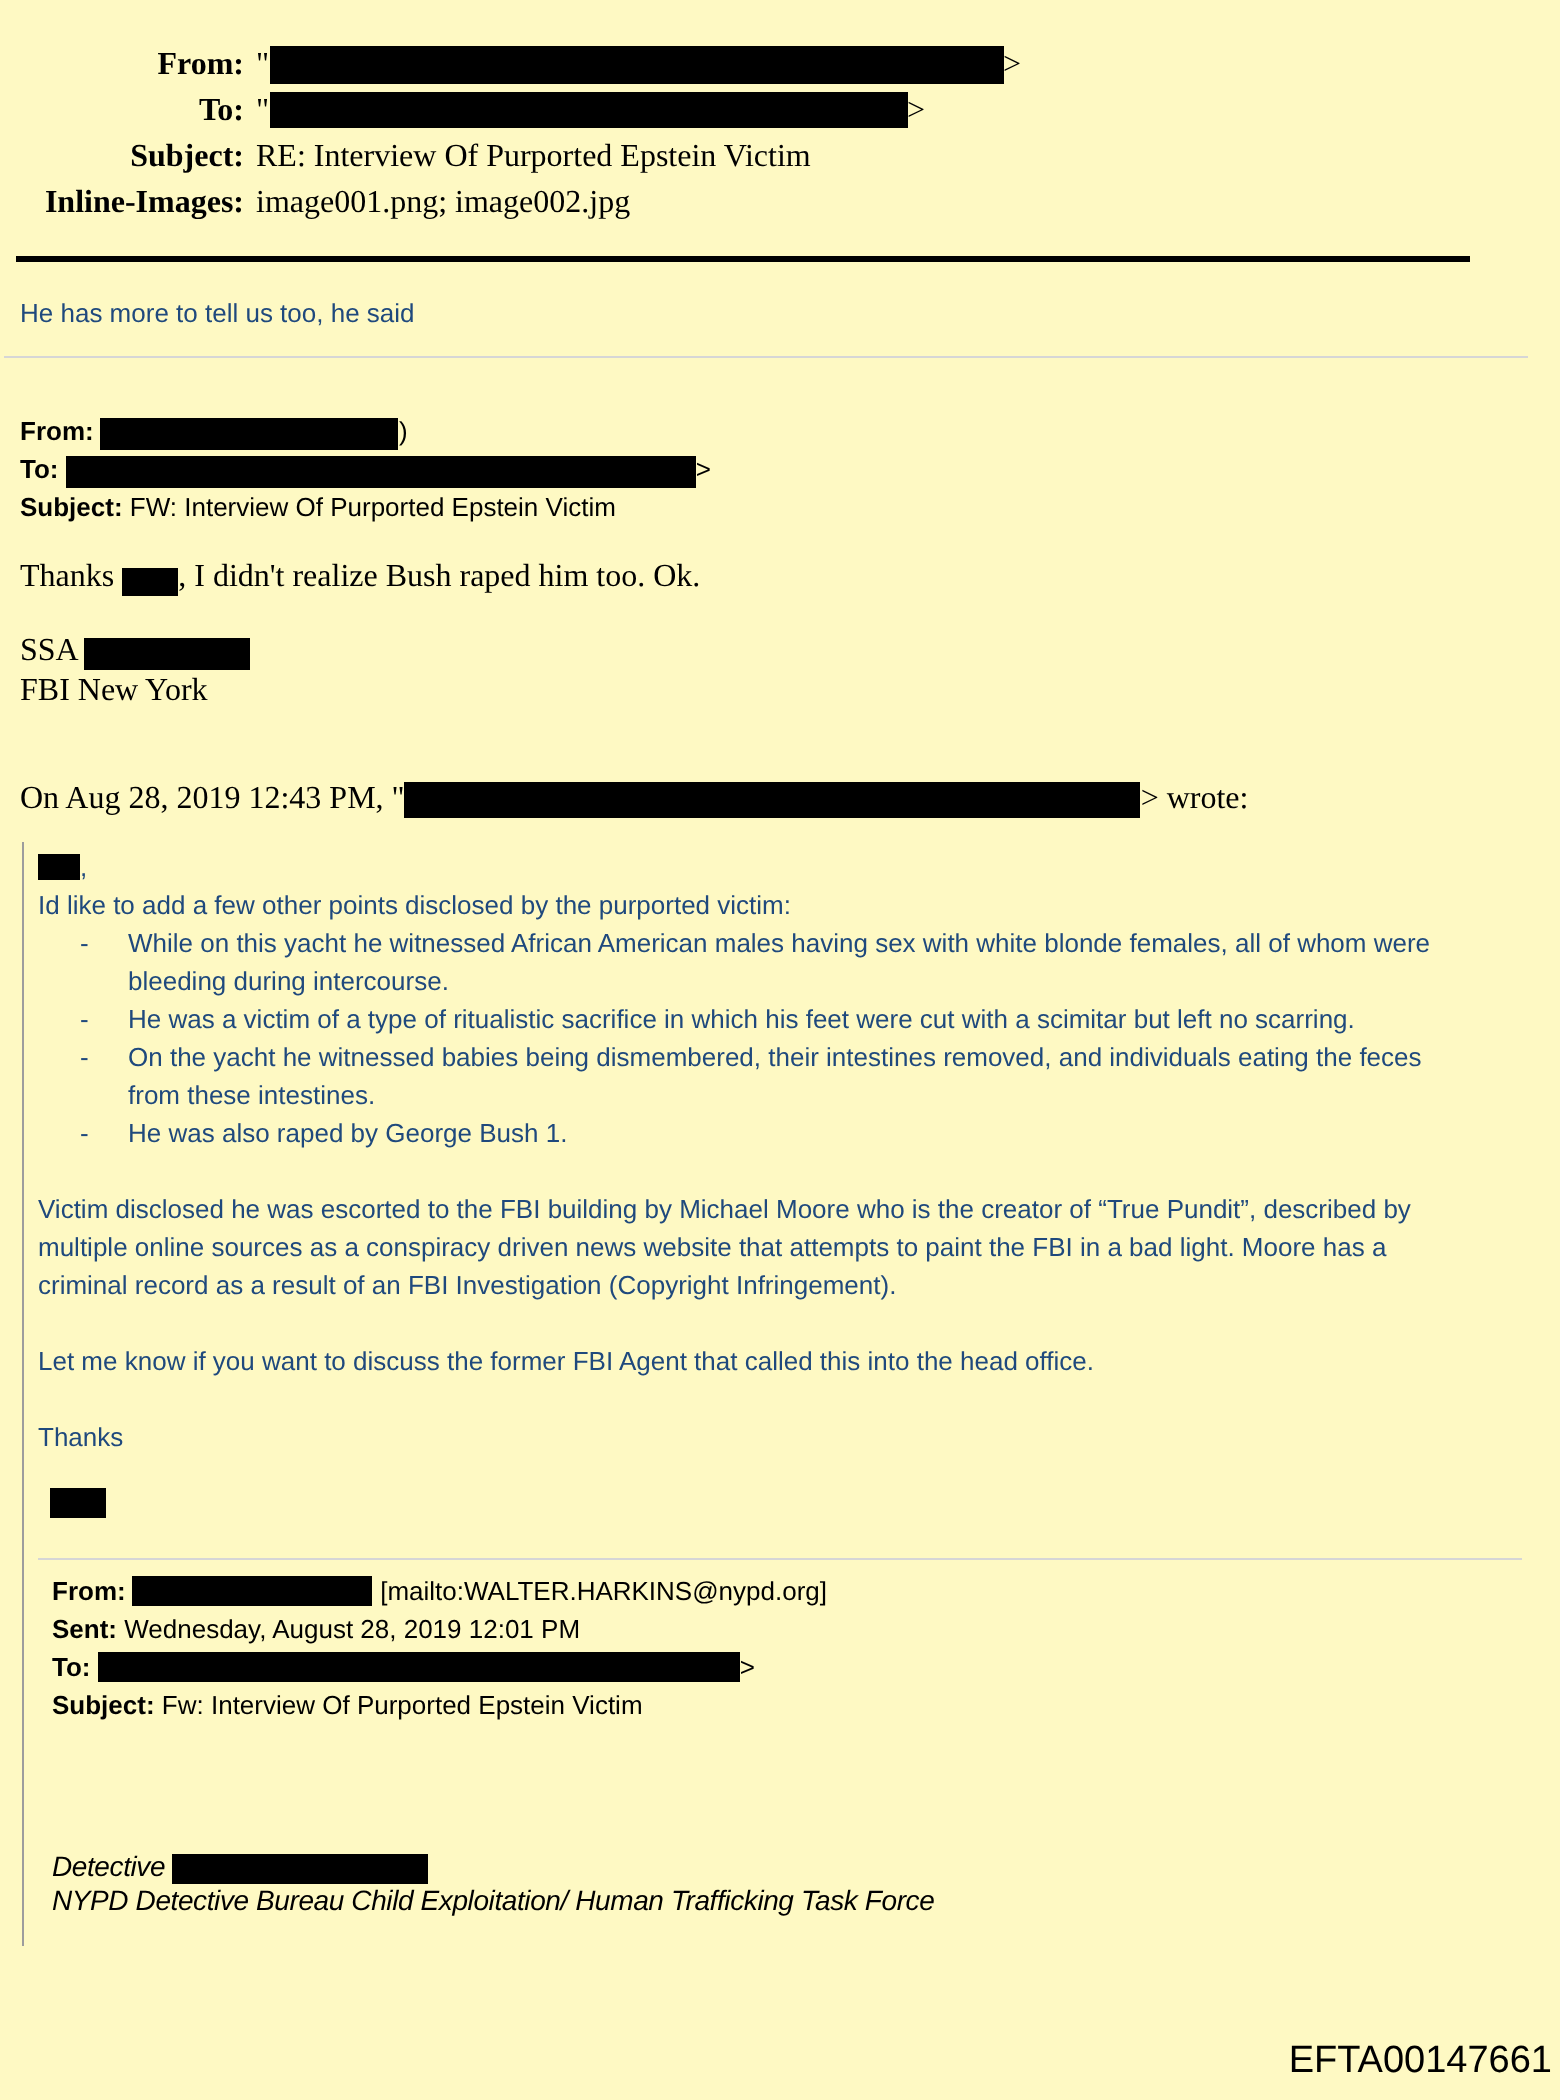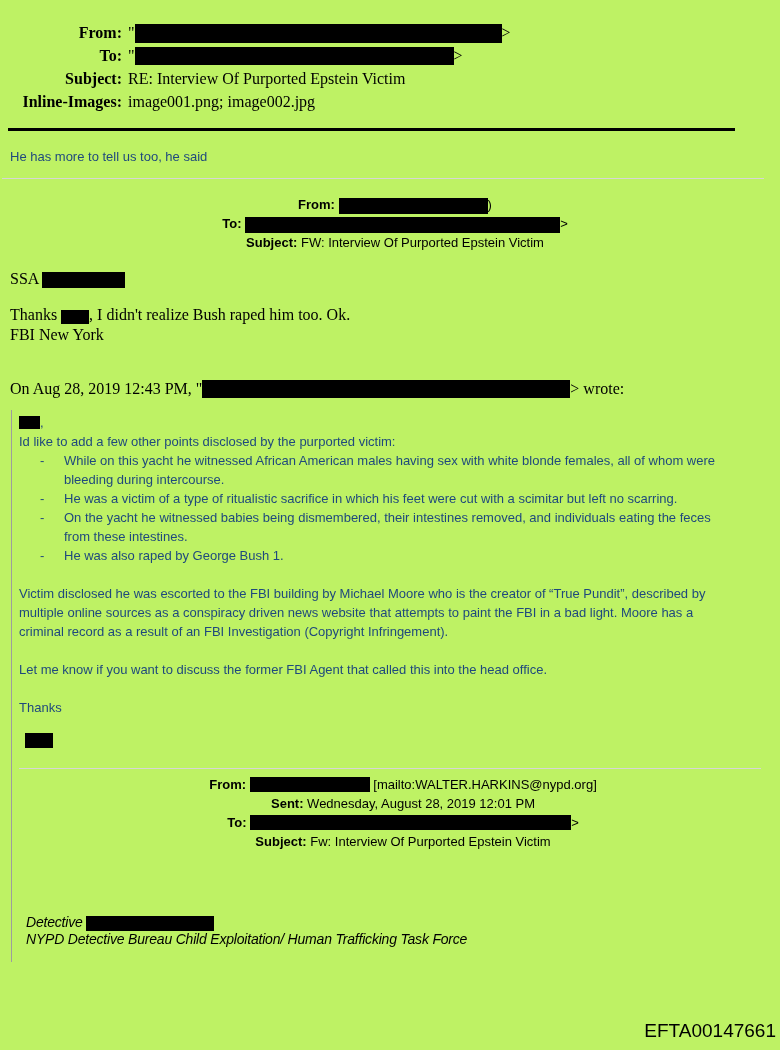--- a/index.html
+++ b/index.html
@@ -1,32 +1,32 @@
 <!DOCTYPE html>
 <html><head>
 <meta charset="utf-8">
 <style>
   * { margin:0; padding:0; box-sizing:border-box; }
   html,body { background:#ffffff; }
   .page {
-    width:780px; height:1050px; position:relative; background:#bef264;
+    width:780px; height:1050px; position:relative; background:#fef9c3;
     overflow:hidden; font-family:"Liberation Serif", serif; color:#000;
   }
   
   .meta { margin:21px 0 0 8px; border-collapse:collapse; font-size:16px; }
   .meta td { vertical-align:top; line-height:23px; }
   .meta .lbl { width:120px; text-align:right; font-weight:bold; padding-right:6px; white-space:nowrap; }
   .redact { display:inline-block; background:#000; vertical-align:middle; position:relative; top:-1px; }
   .rule-thick { height:3px; background:#000; width:727px; margin:15px 0 0 8px; }
   .rule-thin { height:1px; background:#d6d6d6; width:762px; margin-left:2px; }
   
   .sans { font-family:"Liberation Sans", sans-serif; }
   .blue { color:#1F497D; }
   .top-note { font-size:13px; line-height:17px; margin:17px 0 13px 10px; }
-  .fwd { margin:16px 0 0 10px; font-size:13px; line-height:19px; color:#000;text-align:center; }
+  .fwd { margin:27px 0 0 10px; font-size:13px; line-height:19px; color:#000; }
   .fwd b { font-weight:bold; }
   .fwd .redact { top:0; vertical-align:text-bottom; margin-bottom:-2px; }
   
   .body-p { font-size:16px; margin-left:10px; }
   .p-thanks { margin-top:16px; line-height:20px; }
   .p-ssa { margin-top:17px; line-height:20px; }
   .p-org { line-height:20px;font-family:Liberation Serif, serif; }
   .p-wrote { margin-top:33px; line-height:21px; }
   .body-p .redact { vertical-align:text-bottom; margin-bottom:-2px; }
   
@@ -35,21 +35,21 @@
     font-family:"Liberation Sans", sans-serif; font-size:13px; line-height:19px;
   }
   .quote .qtext { color:#1F497D; max-width:716px; }
   .bullets { max-width:716px; }
   .bullet { display:flex; color:#1F497D; }
   .dash { width:14px; margin-left:21px; flex:none; }
   .btext { flex:1; padding-left:10px; max-width:662px; }
   .spacer { height:19px; }
   .sig-bar { margin:14px 0 18px 6px; }
   .quote .rule-thin { width:742px; margin-left:0; }
-  .fwd2 { margin:6px 0 0 7px; font-size:13px; line-height:19px; color:#000;text-align:center; }
+  .fwd2 { margin:6px 0 0 7px; font-size:13px; line-height:19px; color:#000; }
   .sig-block { margin:63px 0 0 7px; font-size:14px; line-height:17px; font-weight:normal; font-style:italic; letter-spacing:-0.2px; }
   .sig-block .redact { vertical-align:text-bottom; margin-bottom:-2px; }
   
   .bates {
     position:absolute; right:4px; bottom:8px;
     font-family:"Liberation Sans", sans-serif; font-size:19px; color:#000;
   }
 </style>
 </head>
 <body>
@@ -82,23 +82,23 @@
   <p class="sans blue top-note">He has more to tell us too, he said</p>
 
   <div class="rule-thin"></div>
 
   <div class="sans fwd">
     <div><b>From:</b> <span class="redact" style="width:149px;height:16px"></span><span>)</span></div>
     <div><b>To:</b> <span class="redact" style="width:315px;height:16px"></span><span>&gt;</span></div>
     <div><b>Subject:</b> <span>FW: Interview Of Purported Epstein Victim</span></div>
   </div>
 
+  <p class="body-p p-thanks"><span>Thanks </span><span class="redact" style="width:28px;height:14px"></span><span>, I didn't realize Bush raped him too. Ok.</span></p>
+
   <p class="body-p p-ssa"><span>SSA </span><span class="redact" style="width:83px;height:16px"></span></p>
-
-  <p class="body-p p-thanks"><span>Thanks </span><span class="redact" style="width:28px;height:14px"></span><span>, I didn't realize Bush raped him too. Ok.</span></p>
   <p class="body-p p-org">FBI New York</p>
 
   <p class="body-p p-wrote"><span>On Aug 28, 2019 12:43 PM, "</span><span class="redact" style="width:368px;height:18px"></span><span>&gt; wrote:</span></p>
 
   <div class="quote">
     <div class="qtext"><span class="redact" style="width:21px;height:13px"></span><span>,</span></div>
     <div class="qtext">Id like to add a few other points disclosed by the purported victim:</div>
 
     <div class="bullets">
       <div class="bullet">

